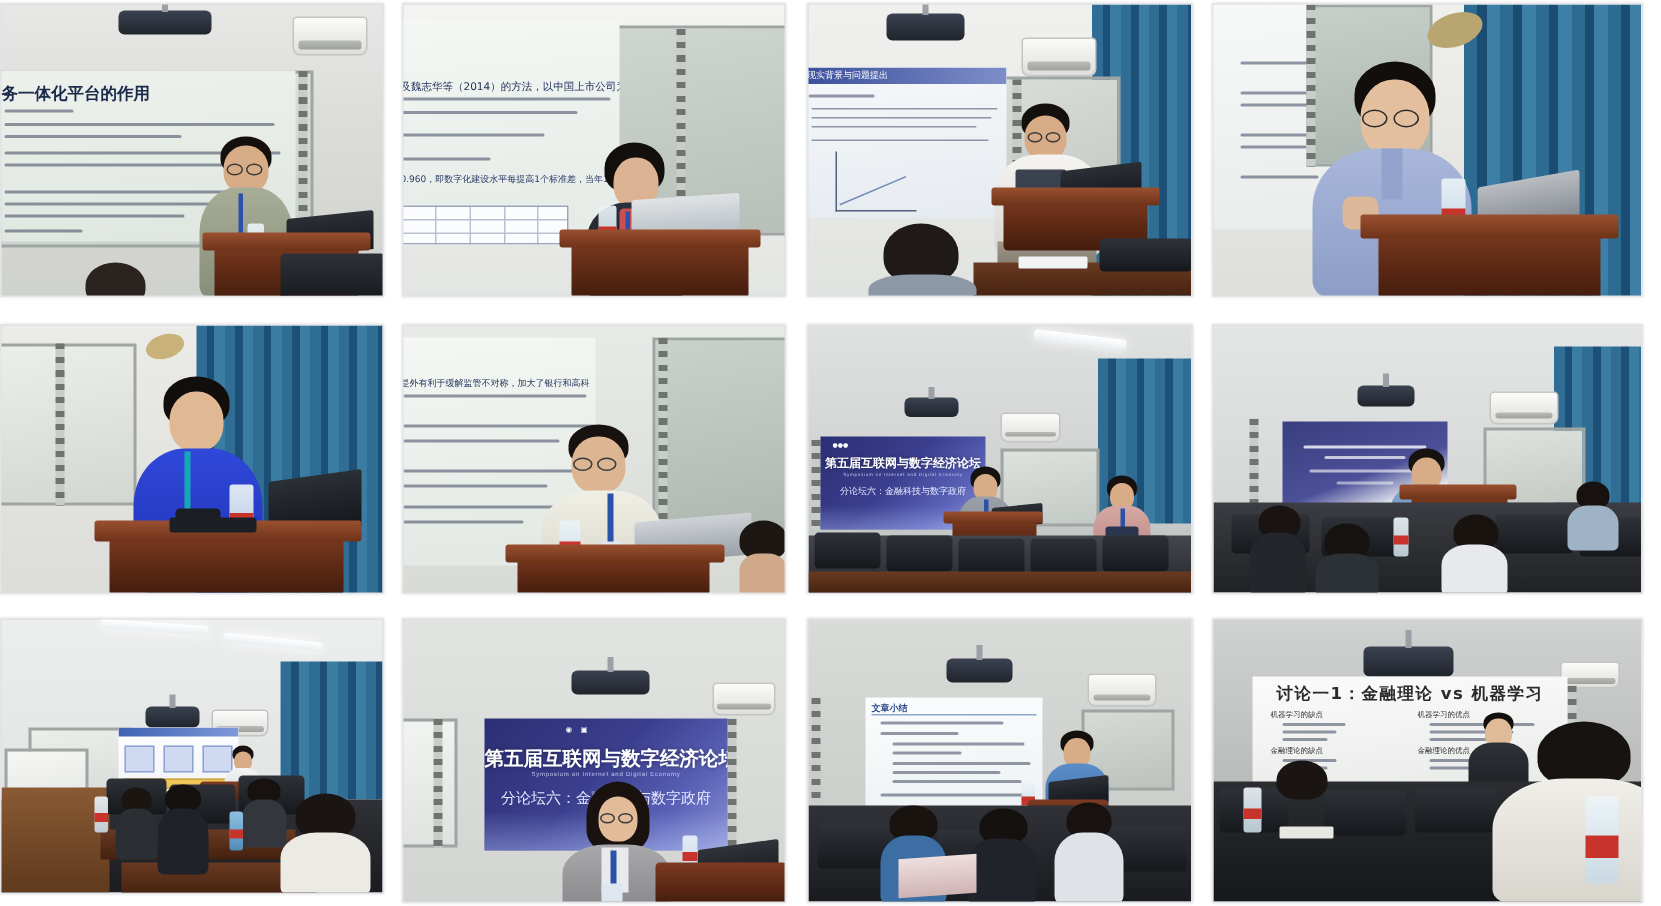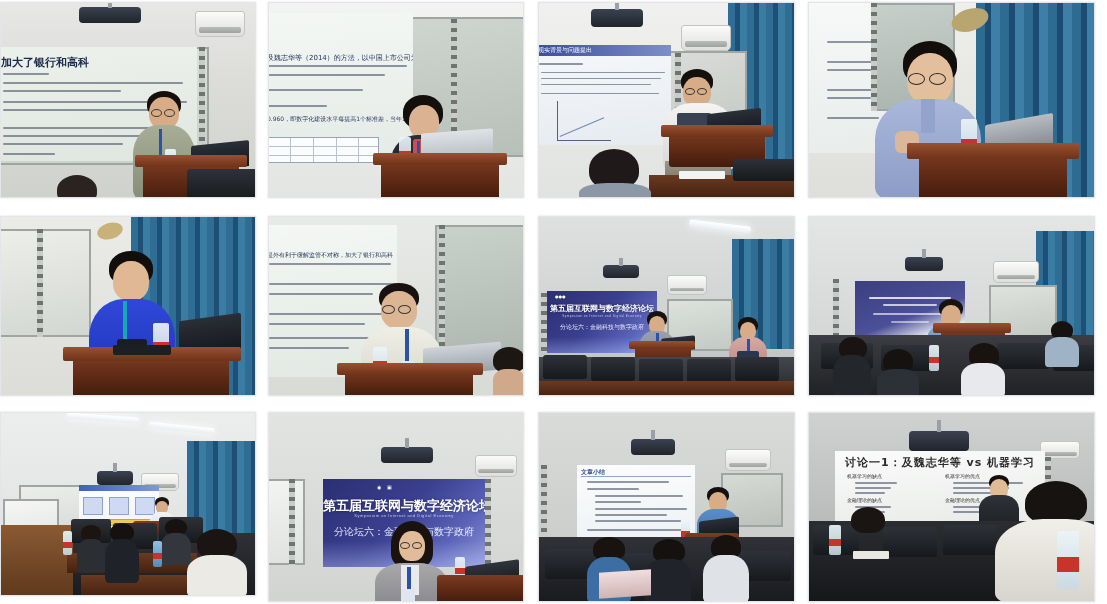--- a/index.html
+++ b/index.html
@@ -80,21 +80,21 @@
 <div id="gallery">
 
   <div class="photo" style="left:0px; top:2px; width:256px; height:196px;" title="Presenter at lectern with projected Chinese slide">
     <div class="scene">
       <div class="wall" style="background:linear-gradient(180deg,#e7e8e6 0%,#dcddd9 40%,#cfd1cd 100%);"></div>
       <div class="projector" style="left:78px; top:4px; width:62px; height:16px;"></div>
       <div class="ac" style="right:10px; top:8px; width:50px; height:26px;"></div>
       <div class="whiteboard" style="left:-4px; top:44px; width:212px; height:118px; background:linear-gradient(170deg,#dfe6e0,#c6d0c8);"></div>
       <div class="wb-rail" style="left:198px; top:44px; height:118px;"></div>
       <div class="screen blur" style="left:-4px; top:44px; width:200px; height:114px; background:linear-gradient(175deg,#edf1ec,#dfe6df);">
-        <div class="slide-title" style="left:4px; top:8px; font-size:11px; color:#1a2a4a;">加大了银行和高科</div>
+        <div class="slide-title" style="left:4px; top:8px; font-size:11px; color:#1a2a4a;">务一体化平台的作用</div>
         <div class="slide-line" style="left:6px; top:26px; width:46px; height:2px;"></div>
         <div class="slide-line" style="left:6px; top:35px; width:180px; height:2px;"></div>
         <div class="slide-line" style="left:6px; top:43px; width:118px; height:2px;"></div>
         <div class="slide-line" style="left:6px; top:54px; width:184px; height:2px;"></div>
         <div class="slide-line" style="left:6px; top:62px; width:170px; height:2px;"></div>
         <div class="slide-line" style="left:6px; top:80px; width:176px; height:2px;"></div>
         <div class="slide-line" style="left:6px; top:88px; width:160px; height:2px;"></div>
         <div class="slide-line" style="left:6px; top:96px; width:120px; height:2px;"></div>
         <div class="slide-line" style="left:6px; top:106px; width:52px; height:2px;"></div>
       </div>
@@ -505,21 +505,21 @@
     </div>
   </div>
 
   <div class="photo" style="left:808px; top:412px; width:287px; height:190px;" title="Panel discussion slide viewed over audience shoulders">
     <div class="scene">
       <div class="wall" style="background:linear-gradient(180deg,#cfd2d0,#a9acab);"></div>
       <div class="projector" style="left:100px; top:18px; width:60px; height:20px;"></div>
       <div class="ac" style="right:14px; top:28px; width:40px; height:18px;"></div>
       <div class="wb-rail" style="left:236px; top:44px; height:64px;"></div>
       <div class="screen" style="left:26px; top:38px; width:210px; height:72px; background:linear-gradient(175deg,#fafbfa,#e9ebe9);">
-        <div class="dark-slide-title" style="top:4px; font-size:11px; letter-spacing:1px;">讨论一1：及魏志华等 vs 机器学习</div>
+        <div class="dark-slide-title" style="top:4px; font-size:11px; letter-spacing:1px;">讨论一1：金融理论 vs 机器学习</div>
         <div style="position:absolute; left:12px; top:22px; font-size:5px; color:#2b2b2b; white-space:nowrap; font-family:'DejaVu Sans',sans-serif;">机器学习的缺点</div>
         <div style="position:absolute; left:110px; top:22px; font-size:5px; color:#2b2b2b; white-space:nowrap; font-family:'DejaVu Sans',sans-serif;">机器学习的优点</div>
         <div style="position:absolute; left:12px; top:46px; font-size:5px; color:#2b2b2b; white-space:nowrap; font-family:'DejaVu Sans',sans-serif;">金融理论的缺点</div>
         <div style="position:absolute; left:110px; top:46px; font-size:5px; color:#2b2b2b; white-space:nowrap; font-family:'DejaVu Sans',sans-serif;">金融理论的优点</div>
         <div class="slide-line" style="left:20px; top:31px; width:42px; height:1.5px;"></div>
         <div class="slide-line" style="left:20px; top:36px; width:36px; height:1.5px;"></div>
         <div class="slide-line" style="left:20px; top:41px; width:30px; height:1.5px;"></div>
         <div class="slide-line" style="left:118px; top:31px; width:70px; height:1.5px;"></div>
         <div class="slide-line" style="left:118px; top:36px; width:56px; height:1.5px;"></div>
         <div class="slide-line" style="left:118px; top:41px; width:48px; height:1.5px;"></div>

